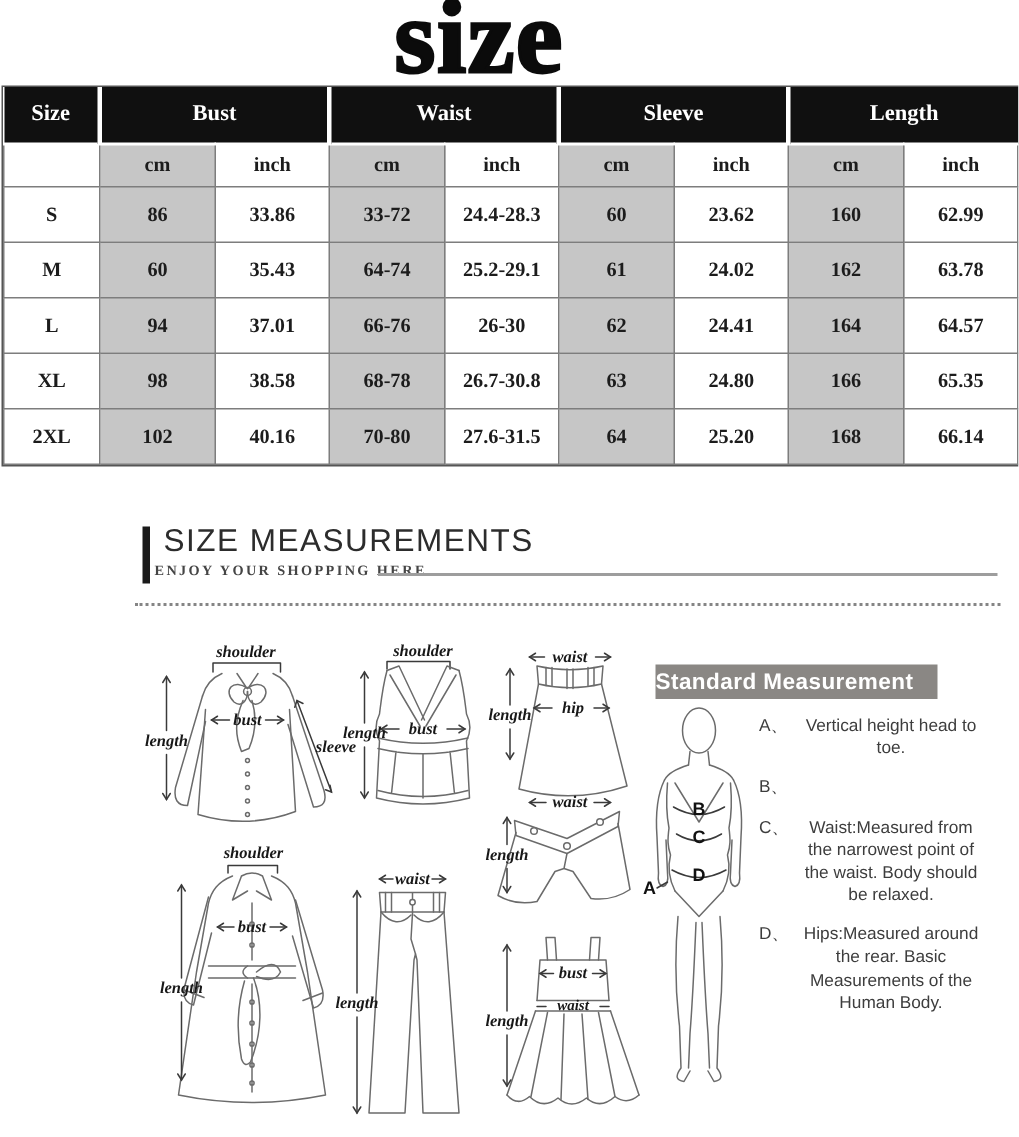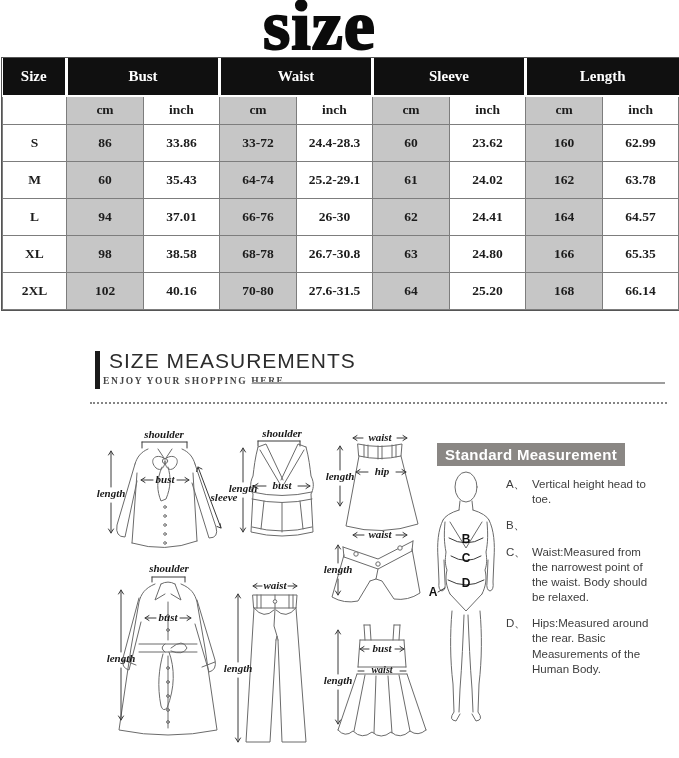--- a/index.html
+++ b/index.html
@@ -42,26 +42,26 @@
   svg .g{stroke:#6b6b6b;fill:none;stroke-width:1;stroke-linecap:round;stroke-linejoin:round;}
   svg .m{stroke:#3a3a3a;fill:none;stroke-width:1;stroke-linecap:round;}
   svg .mlabel{font:italic bold 11px "Liberation Serif",serif;fill:#181818;}
   svg .mlabel.sm{font-size:10px;}
   svg .blabel{font:bold 12px "Liberation Sans",sans-serif;fill:#111;}
   svg .btn{fill:#fff;stroke:#6b6b6b;stroke-width:1;}
 
   
   .std-banner{position:absolute;left:437px;top:443px;width:188px;height:23px;
       background:var(--banner-bg,#8a8784);color:#fff;font-family:"Liberation Sans",sans-serif;
-      font-weight:bold;font-size:15px;text-align:center;line-height:23px;letter-spacing:.3px;}
+      font-weight:bold;font-size:15px;line-height:23px;letter-spacing:.3px;}
   .std-items{position:absolute;left:506px;top:477px;width:150px;
       font-family:"Liberation Sans",sans-serif;font-size:11.5px;line-height:1.32;color:#3d3d3d;}
   .std-item{display:flex;margin-bottom:11px;}
   .std-key{flex:0 0 26px;}
-  .std-text{flex:1;}
+  .std-text{flex:1;text-align:center;}
 </style>
 </head>
 <body>
 
 <div id="canvas">
 
   <div class="big-title">size</div>
 
   <div class="tbl-wrap tbl-outline">
     <table class="size">

